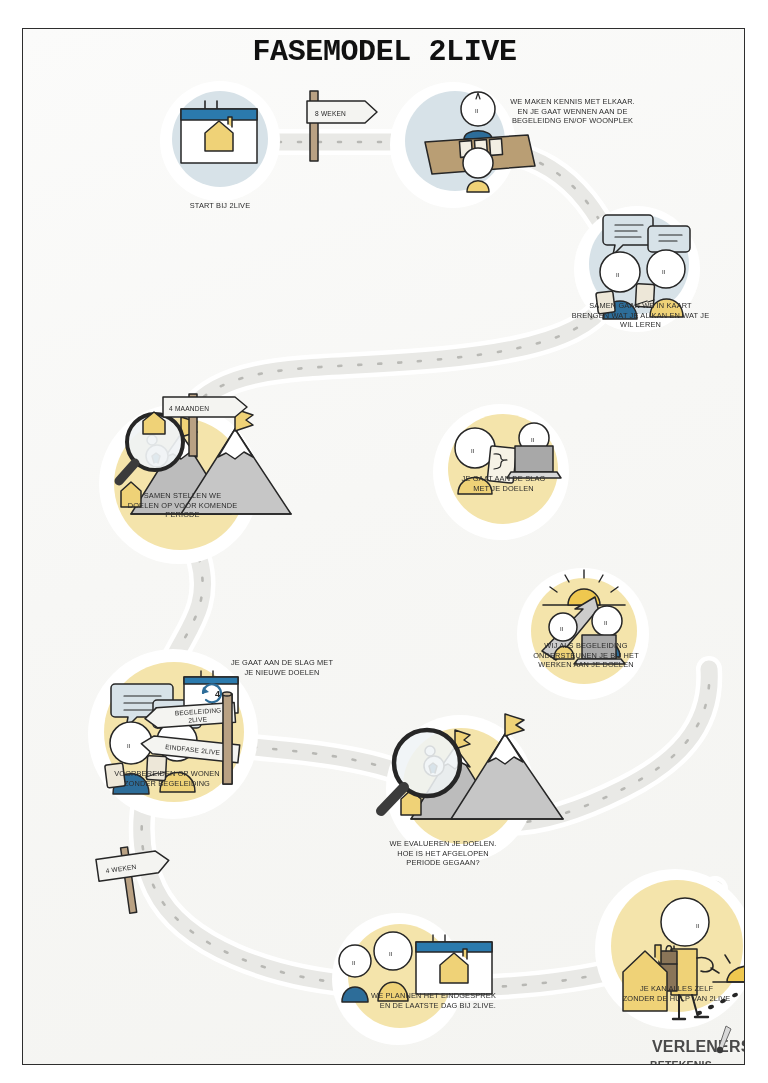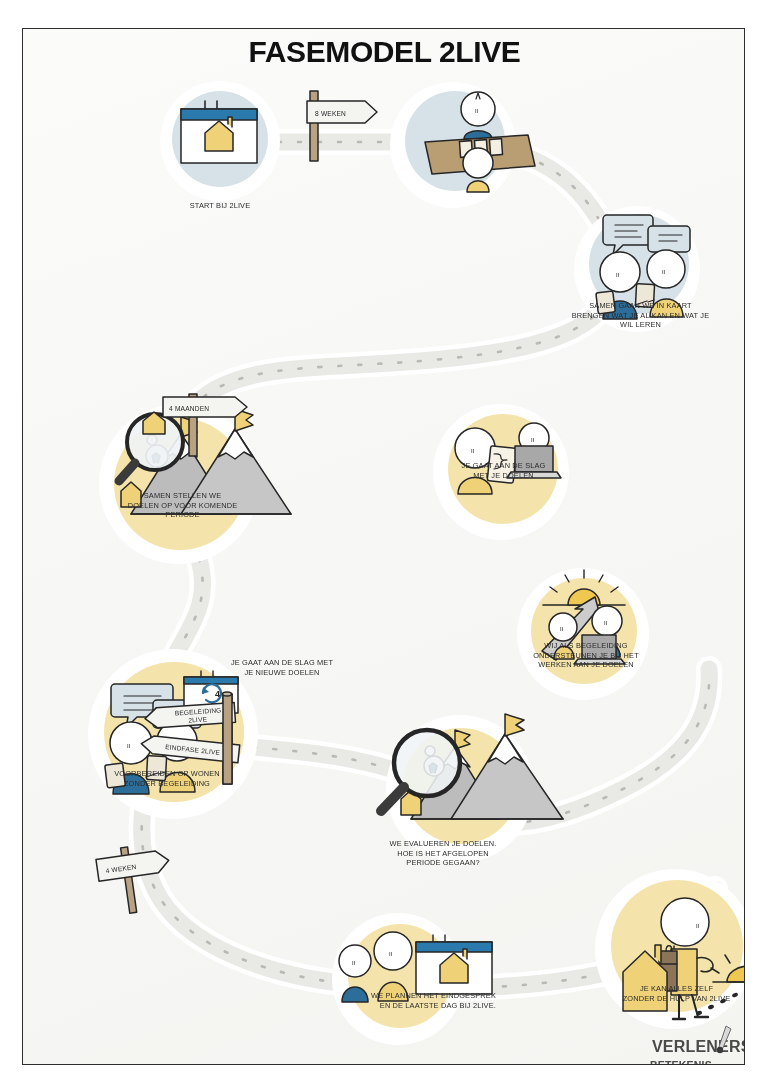--- a/index.html
+++ b/index.html
@@ -7,21 +7,21 @@
   body{width:768px;height:1083px;overflow:hidden;font-family:"Liberation Sans",sans-serif;}
   #poster{position:relative;width:768px;height:1083px;background:#ffffff;}
   #sheet{position:absolute;left:22px;top:28px;width:723px;height:1037px;
          background:linear-gradient(160deg,#fbfbfa 0%,#f7f7f5 45%,#f4f4f1 100%);
          border:1.5px solid #2e2e2e;box-sizing:border-box;overflow:hidden;}
   #artboard{position:absolute;left:0;top:0;width:723px;height:1037px;}
   svg.layer{position:absolute;left:0;top:0;width:723px;height:1037px;overflow:visible;}
   .cap{position:absolute;color:#2b2b2b;font-size:7.4px;line-height:9.6px;
        letter-spacing:.15px;text-align:center;white-space:pre-line;}
   #title{position:absolute;left:0;top:0;width:723px;text-align:center;
-         font-size:30px;font-weight:bold;letter-spacing:-.4px;color:#111;}
+         font-size:30px;font-weight:bold;letter-spacing:-.4px;color:#111;font-family:Liberation Mono, monospace;}
   #logo{position:absolute;right:10px;bottom:8px;width:86px;height:34px;}
   #logo .l1{position:absolute;left:0;top:4px;font-size:10.5px;font-weight:bold;color:#4a4a4a;letter-spacing:.2px;margin-top:31px;}
   #logo .l2{position:absolute;left:2px;top:14px;font-size:16px;font-weight:bold;color:#4a4a4a;letter-spacing:.2px;}
   .signtxt{font-size:6.6px;fill:#262626;font-family:"Liberation Sans",sans-serif;letter-spacing:.2px;}
   .minitxt{font-size:6px;fill:#262626;font-family:"Liberation Sans",sans-serif;}
 </style>
 </head>
 <body>
 
 <div id="poster">
@@ -330,30 +330,33 @@
             <rect x="200" y="665" width="9" height="90" fill="#b9a183"></rect>
             <ellipse cx="204" cy="665" rx="4.5" ry="2" fill="#cbb79c"></ellipse>
           </g>
         </g>
       </svg>
 
       <div id="title" style="top:6px;">FASEMODEL 2LIVE</div>
 
       <div class="cap" style="left:137px; top:140px; width:120px;margin-top:32px;">START BIJ 2LIVE</div>
 
+      <div class="cap" style="left:462px; top:68px; width:175px;">WE MAKEN KENNIS MET ELKAAR.
+EN JE GAAT WENNEN AAN DE
+BEGELEIDNG EN/OF WOONPLEK</div>
 
       <div class="cap" style="left:530px; top:272px; width:175px;">SAMEN GAAN WE IN KAART
 BRENGEN WAT JE AL KAN EN WAT JE
 WIL LEREN</div>
 
       <div class="cap" style="left:82px; top:462px; width:155px;">SAMEN STELLEN WE
 DOELEN OP VOOR KOMENDE
 PERIODE</div>
 
-      <div class="cap" style="left:413px; top:432px; width:135px;">JE GAAT AAN DE SLAG
+      <div class="cap" style="left:413px; top:445px; width:135px;">JE GAAT AAN DE SLAG
 MET JE DOELEN</div>
 
       <div class="cap" style="left:492px; top:612px; width:142px;">WIJ ALS BEGELEIDING
 ONDERSTEUNEN JE BIJ HET
 WERKEN AAN JE DOELEN</div>
 
       <div class="cap" style="left:345px; top:766px; width:150px;margin-top:44px;">WE EVALUEREN JE DOELEN.
 HOE IS HET AFGELOPEN
 PERIODE GEGAAN?</div>
 

